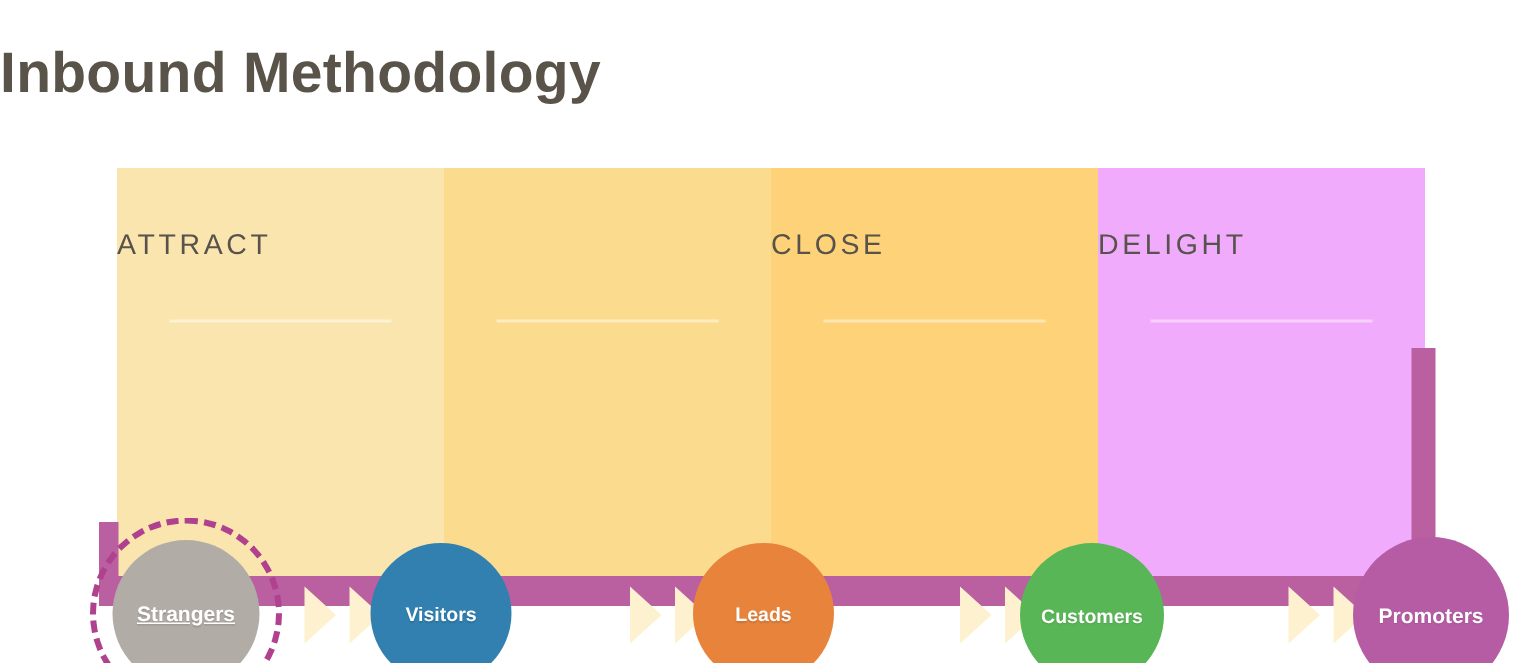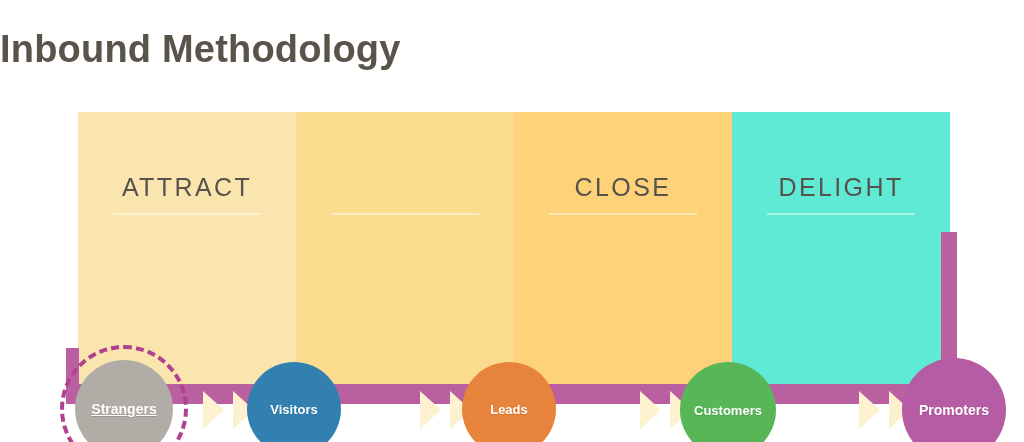--- a/index.html
+++ b/index.html
@@ -76,34 +76,33 @@
     display: flex;
   }
   .stage {
     position: relative;
     flex: 1 1 0;
     height: 100%;
   }
   .stage.s0 { background: #fae5ae; }
   .stage.s1 { background: #fbdc8f; }
   .stage.s2 { background: #fdd279; }
-  .stage.s3 { background: #5eead4; }
+  .stage.s3 { background: #f0abfc; }
 
   .stage-label {
     position: absolute;
     left: 0;
     top: 42px;
     width: 100%;
-    text-align: center;
-    font-size: 25px;
+    text-align: left;
+    font-size: 19px;
     font-weight: normal;
     color: #57524b;
     letter-spacing: 2.4px;
     line-height: 1;
-    margin-top: 21px;
   }
   .stage-divider {
     position: absolute;
     left: 16%;
     top: 101px;
     width: 68%;
     height: 2px;
     background: rgba(255,255,255,0.45);
   }
 

